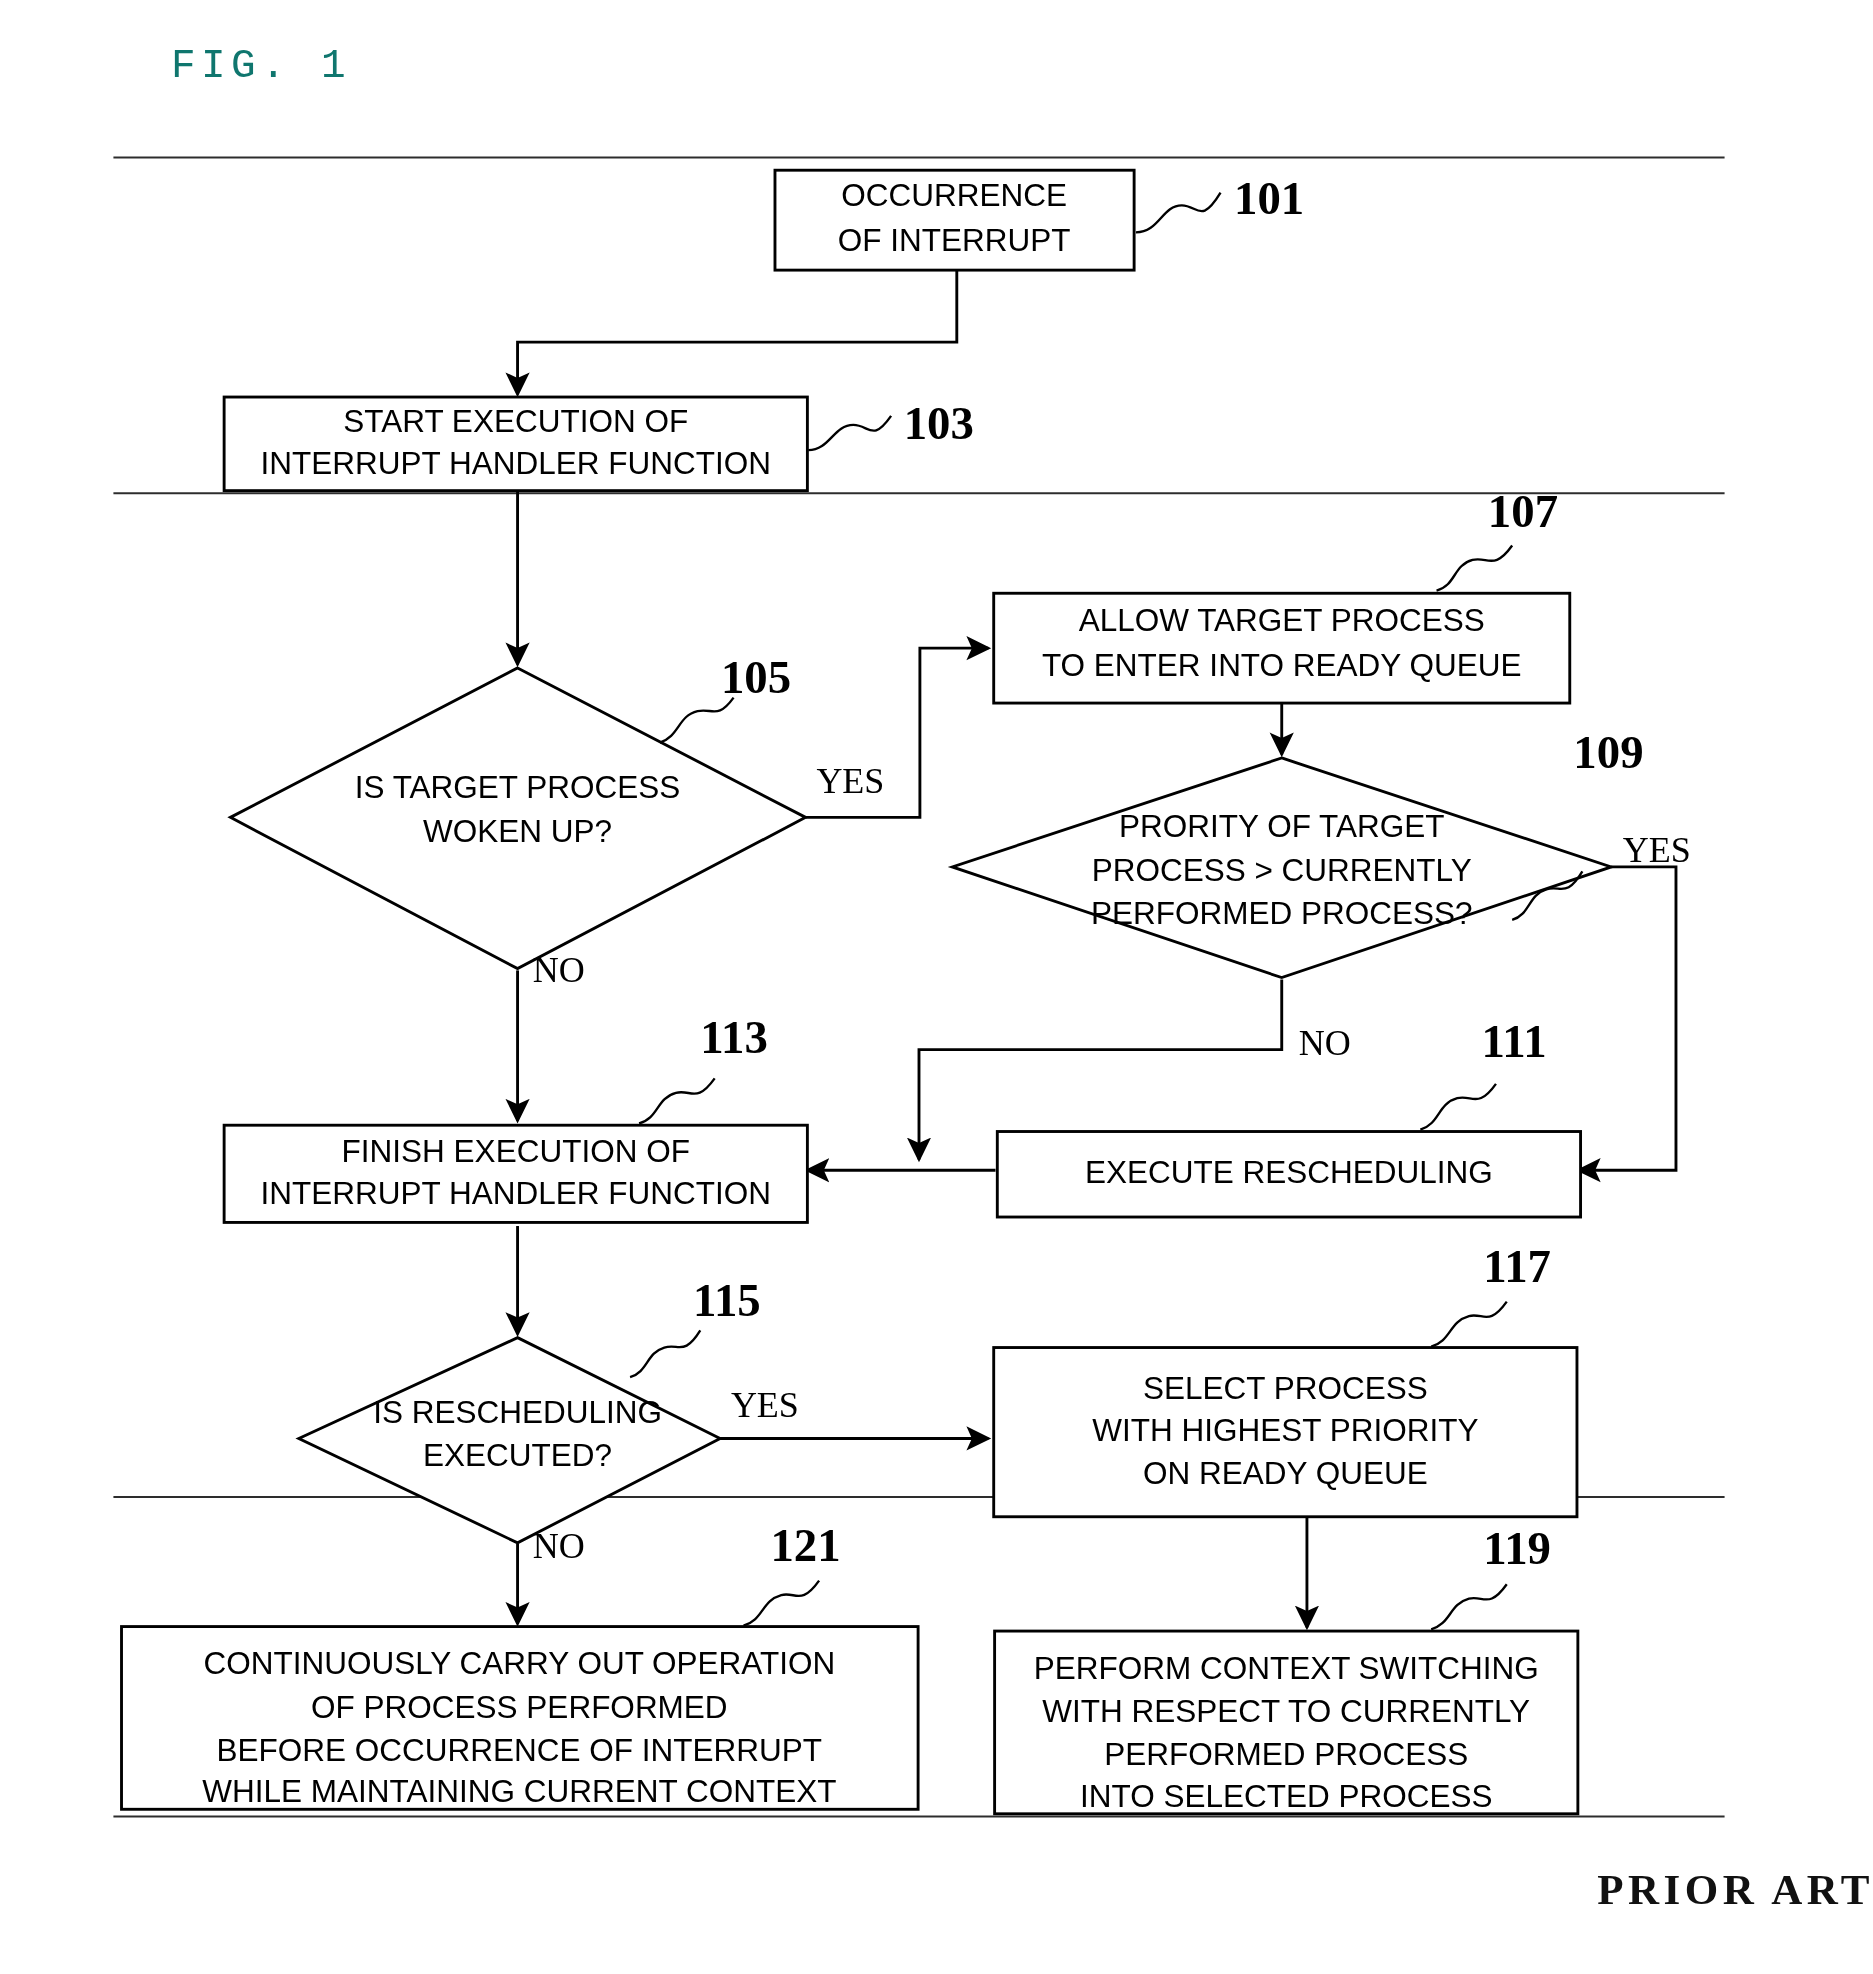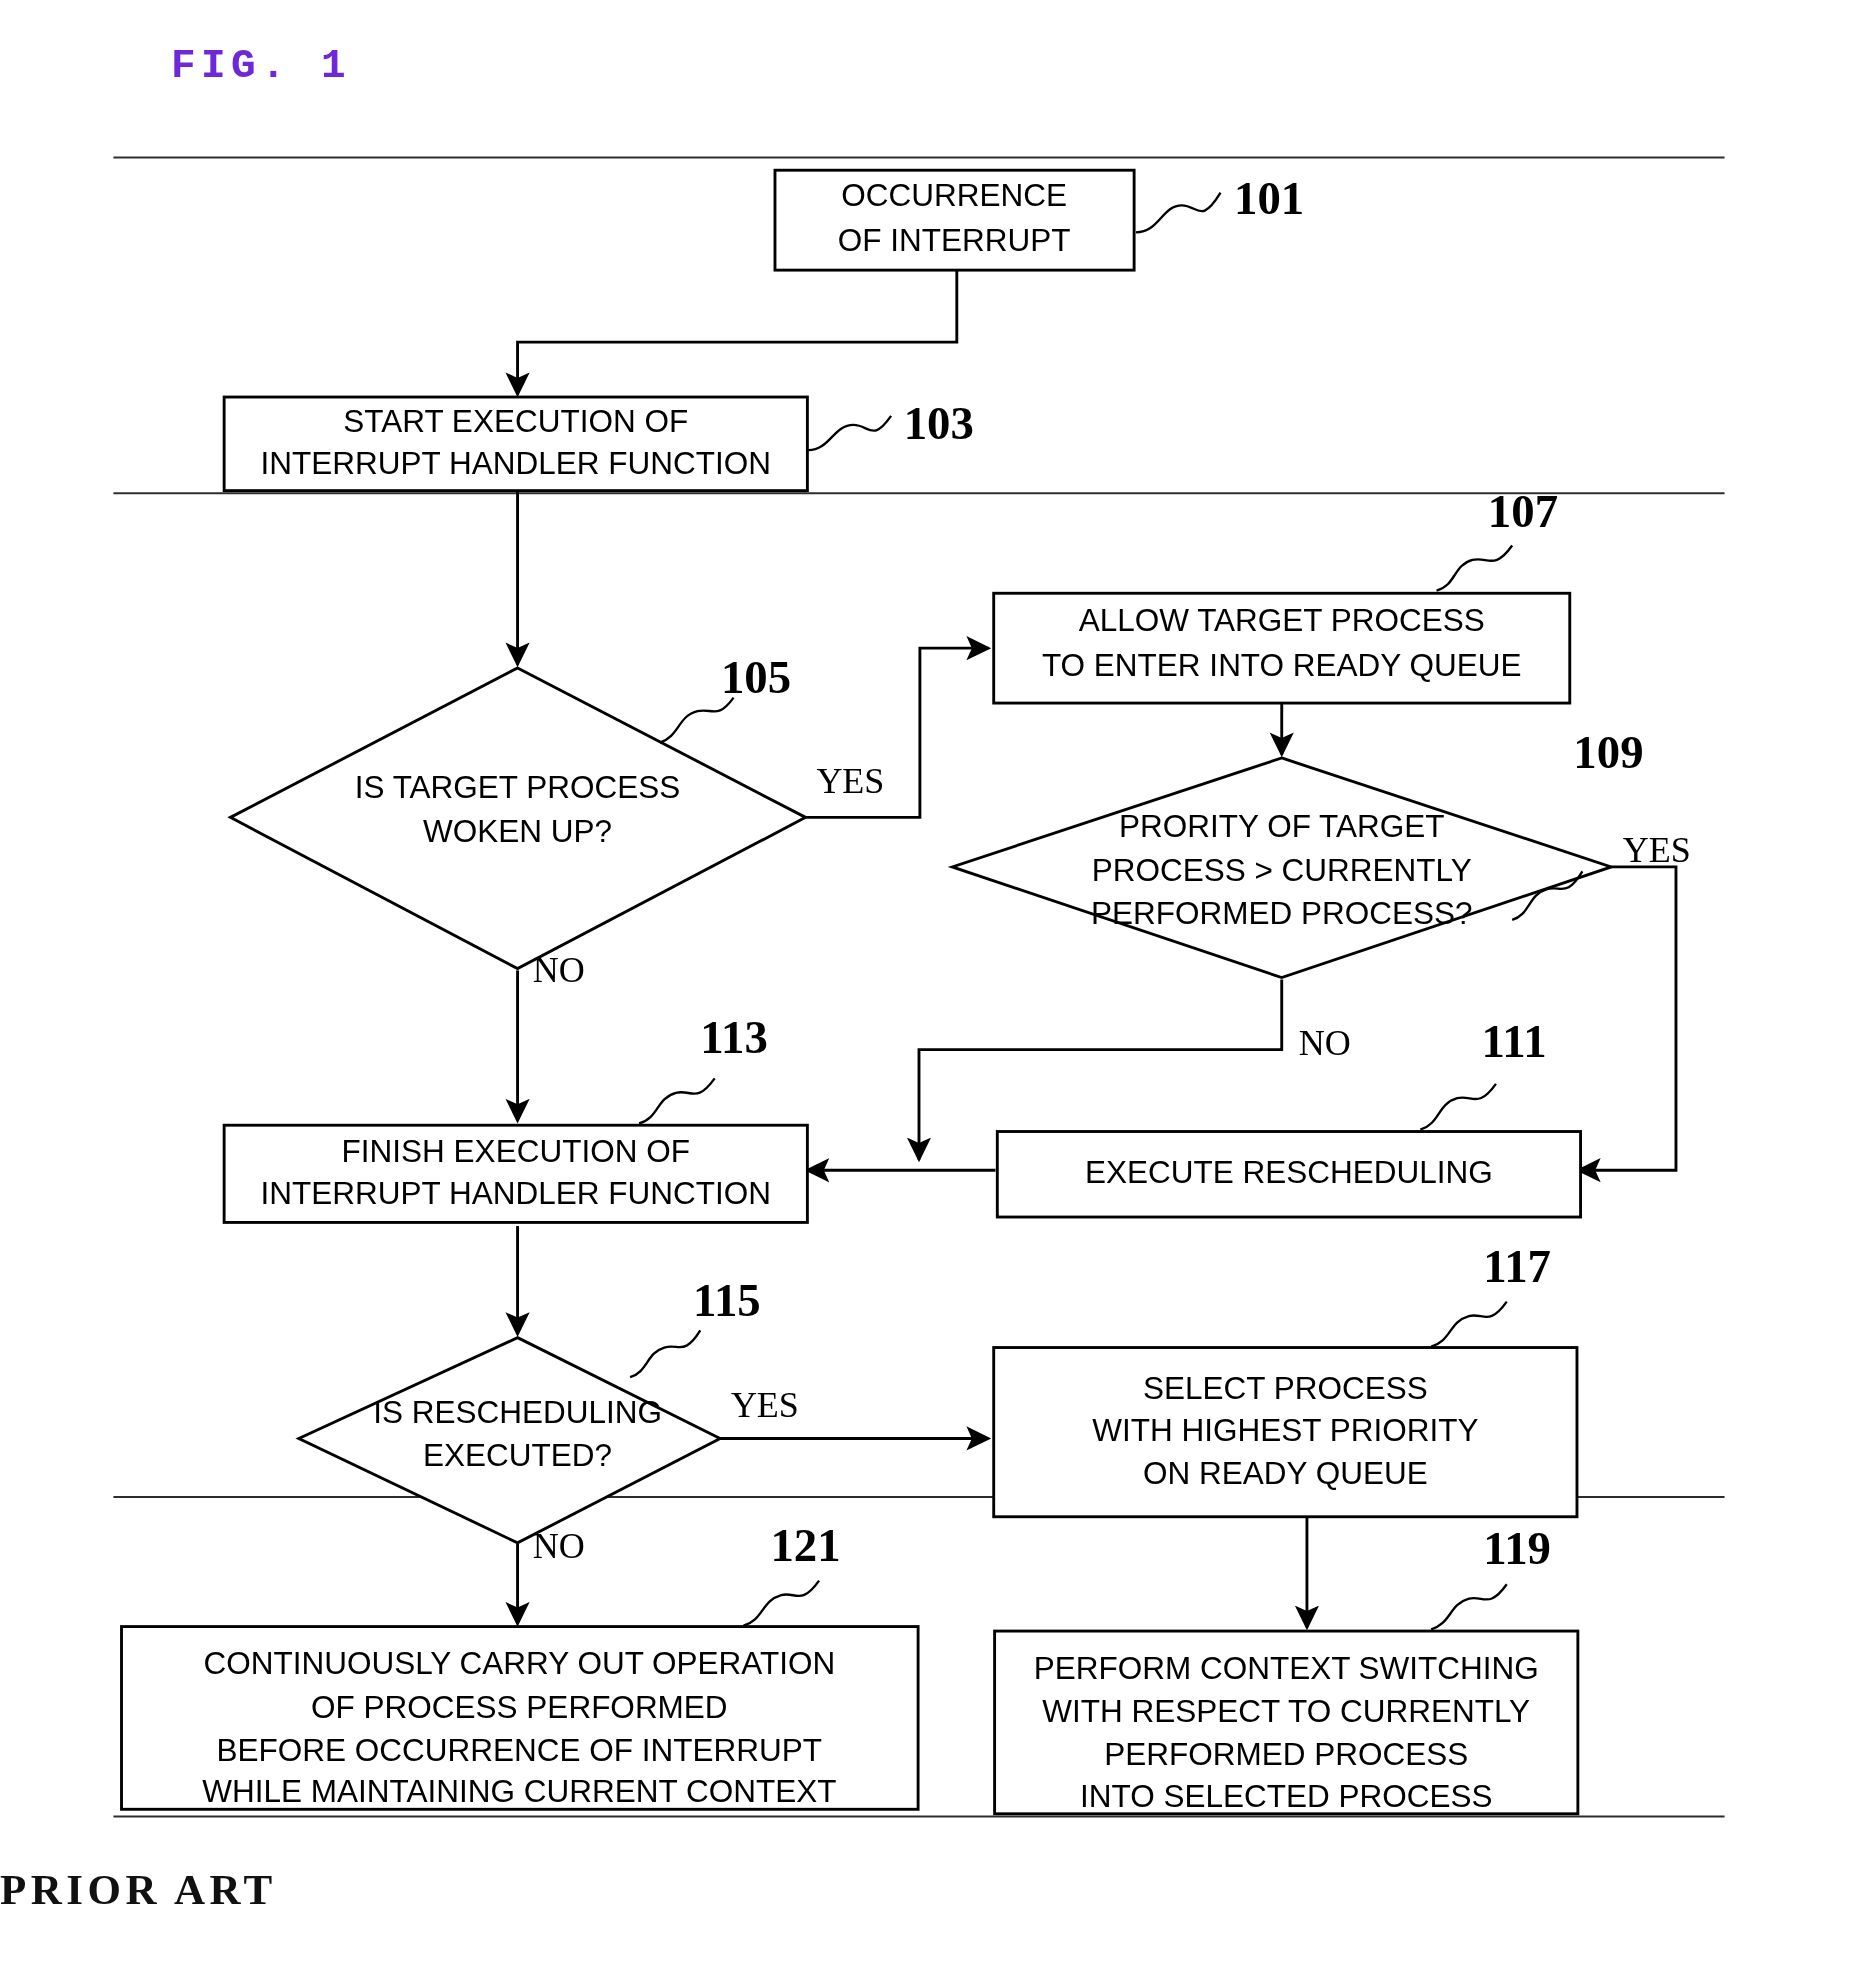--- a/index.html
+++ b/index.html
@@ -14,30 +14,30 @@
     font-family: "Liberation Sans", sans-serif;
     color: #000000;
     overflow: hidden;
   }
   #fig-label {
     position: absolute;
     left: 171px;
     top: 43px;
     font-family: "Liberation Mono", "DejaVu Sans Mono", monospace;
     font-size: 41px;
-    font-weight: bold;
+    font-weight: normal;
     letter-spacing: 5.4px;
-    color: #6d28d9;
+    color: #0f766e;
   }
   #prior-art {
     position: absolute;
     left: 0;
     top: 1865px;
     width: 1874px;
-    text-align: left;
+    text-align: right;
     font-family: "Liberation Serif", "DejaVu Serif", serif;
     font-size: 43px;
     font-weight: bold;
     letter-spacing: 4.5px;
     color: #111;
   }
   #flow {
     position: absolute;
     left: 0;
     top: 0;

